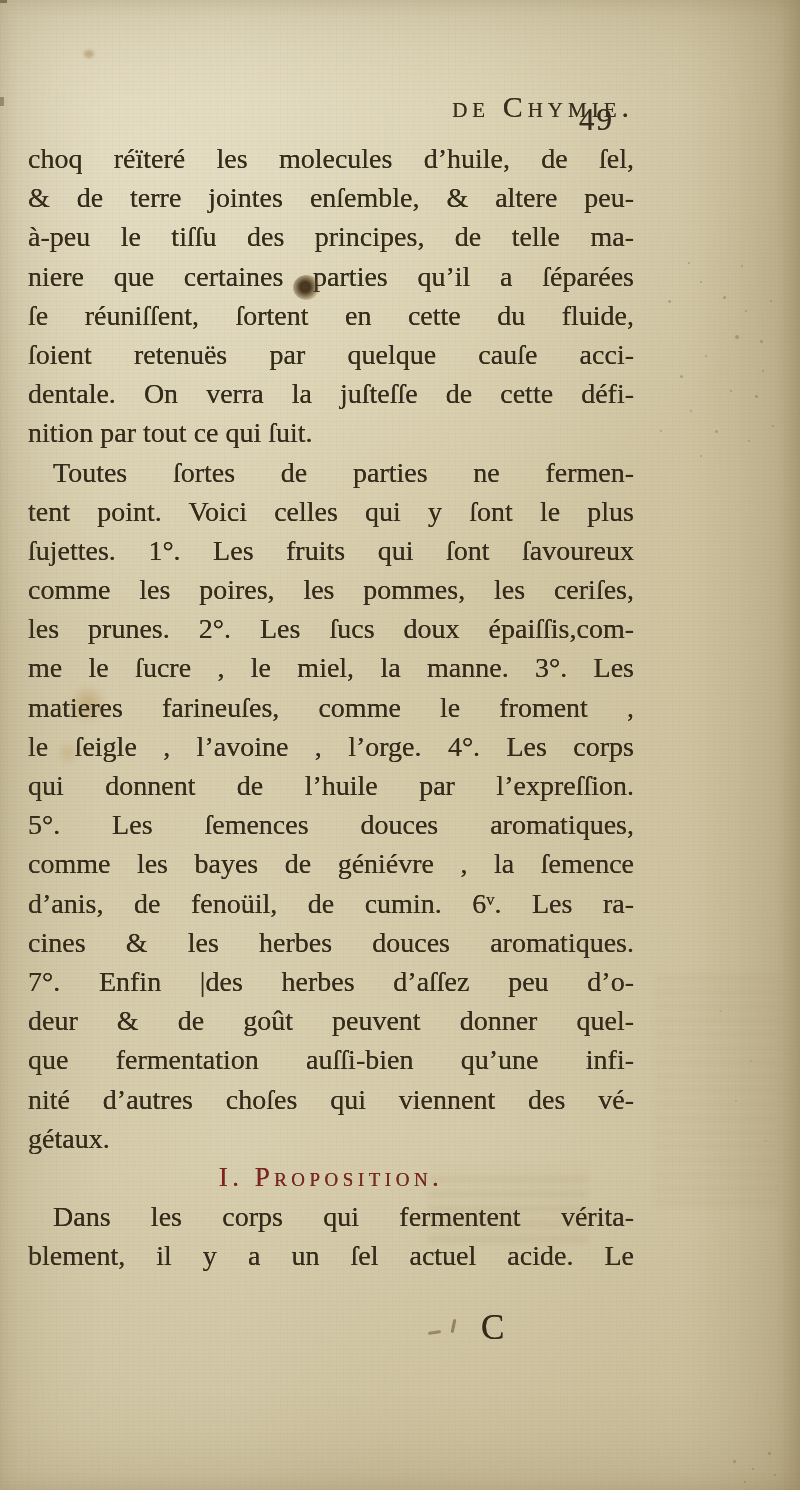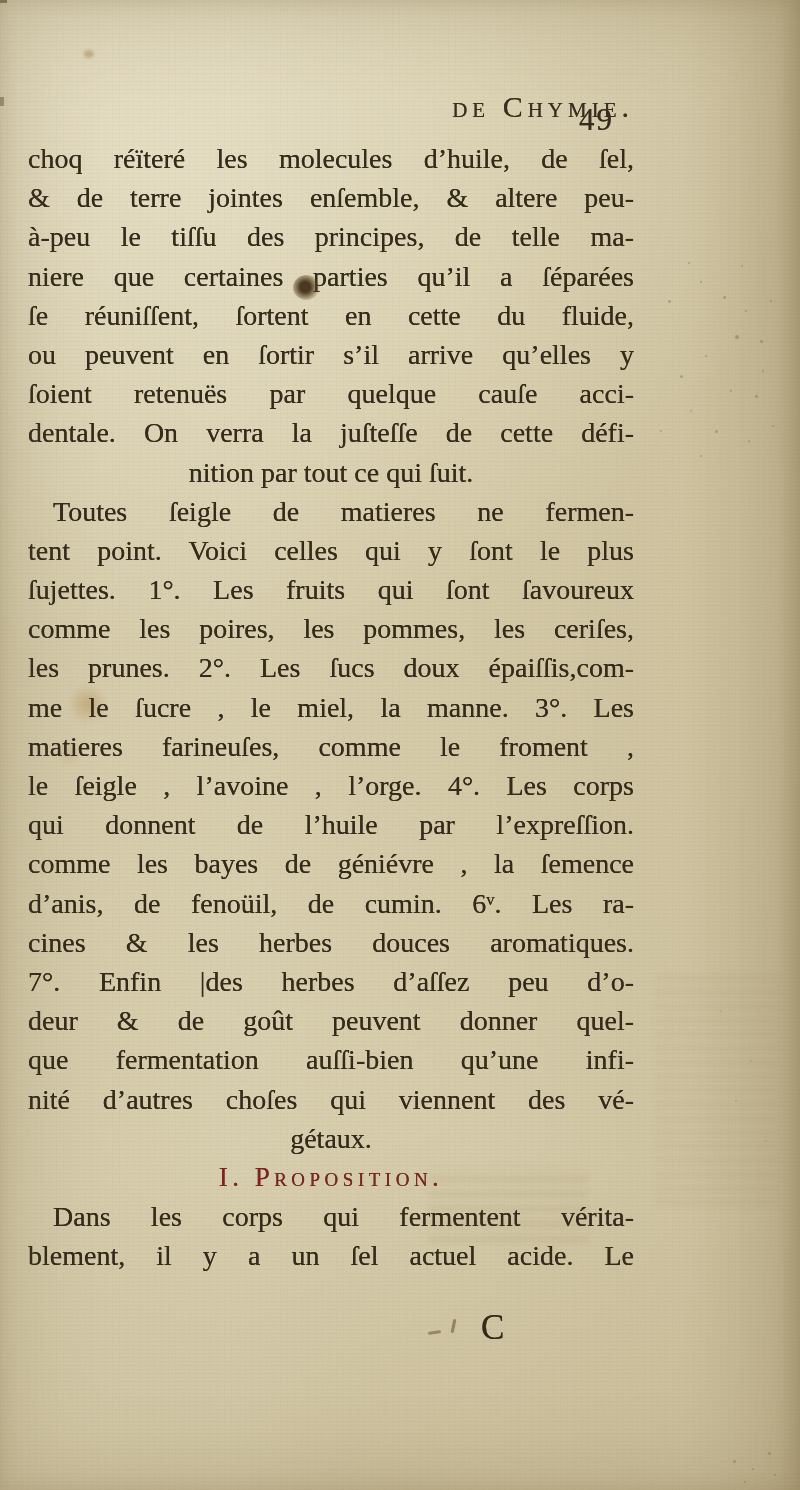--- a/index.html
+++ b/index.html
@@ -36,21 +36,21 @@
     letter-spacing:2px;text-shadow:0 0 .6px rgba(50,40,26,.85);
   }
 
   .textcol{
     position:absolute;left:28px;top:139px;width:606px;
     font-size:28px;line-height:39.2px;color:#2f2617;
     text-shadow:0 0 .55px rgba(47,38,23,.9);
   }
   .line{height:39.2px;}
   .line.justify{text-align:justify;text-align-last:justify;text-justify:inter-word;}
-  .line.left{text-align:center;}
+  .line.left{text-align:left;}
   .line.center{text-align:center;}
   .line.indent{padding-left:25px;}
   .line.heading{font-variant:small-caps;letter-spacing:4.5px;font-size:27px;color:#7f1d1d;}
 
   .catchword{
     position:absolute;left:481px;top:1308px;font-size:35px;color:#2f2617;
     text-shadow:0 0 .6px rgba(47,38,23,.9);
   }
 
   
@@ -94,33 +94,33 @@
 
 <div class="runhead">de Chymie.</div>
 <div class="pagenum">49</div>
 
 <div class="textcol">
     <div class="line justify">choq réïteré les molecules d’huile, de ſel,</div>
     <div class="line justify">&amp; de terre jointes enſemble, &amp; altere peu-</div>
     <div class="line justify">à-peu le tiſſu des principes, de telle ma-</div>
     <div class="line justify">niere que certaines parties qu’il a ſéparées</div>
     <div class="line justify">ſe réuniſſent, ſortent en cette du fluide,</div>
-    <div class="line justify">ou peuvent en ſortir s’il arrive qu’elles y</div>
     <div class="line justify">ſoient retenuës par quelque cauſe acci-</div>
     <div class="line justify">dentale. On verra la juſteſſe de cette défi-</div>
     <div class="line left">nition par tout ce qui ſuit.</div>
-    <div class="line justify indent">Toutes ſeigle de matieres ne fermen-</div>
+    <div class="line justify indent">Toutes ſortes de parties ne fermen-</div>
     <div class="line justify">tent point. Voici celles qui y ſont le plus</div>
     <div class="line justify">ſujettes. 1°. Les fruits qui ſont ſavoureux</div>
     <div class="line justify">comme les poires, les pommes, les ceriſes,</div>
     <div class="line justify">les prunes. 2°. Les ſucs doux épaiſſis,com-</div>
     <div class="line justify">me le ſucre , le miel, la manne. 3°. Les</div>
     <div class="line justify">matieres farineuſes, comme le froment ,</div>
     <div class="line justify">le ſeigle , l’avoine , l’orge. 4°. Les corps</div>
     <div class="line justify">qui donnent de l’huile par l’expreſſion.</div>
+    <div class="line justify">5°. Les ſemences douces aromatiques,</div>
     <div class="line justify">comme les bayes de géniévre , la ſemence</div>
     <div class="line justify">d’anis, de fenoüil, de cumin. 6ᵛ. Les ra-</div>
     <div class="line justify">cines &amp; les herbes douces aromatiques.</div>
     <div class="line justify">7°. Enfin |des herbes d’aſſez peu d’o-</div>
     <div class="line justify">deur &amp; de goût peuvent donner quel-</div>
     <div class="line justify">que fermentation auſſi-bien qu’une infi-</div>
     <div class="line justify">nité d’autres choſes qui viennent des vé-</div>
     <div class="line left">gétaux.</div>
     <div class="line center heading">I. Proposition.</div>
     <div class="line justify indent">Dans les corps qui fermentent vérita-</div>

